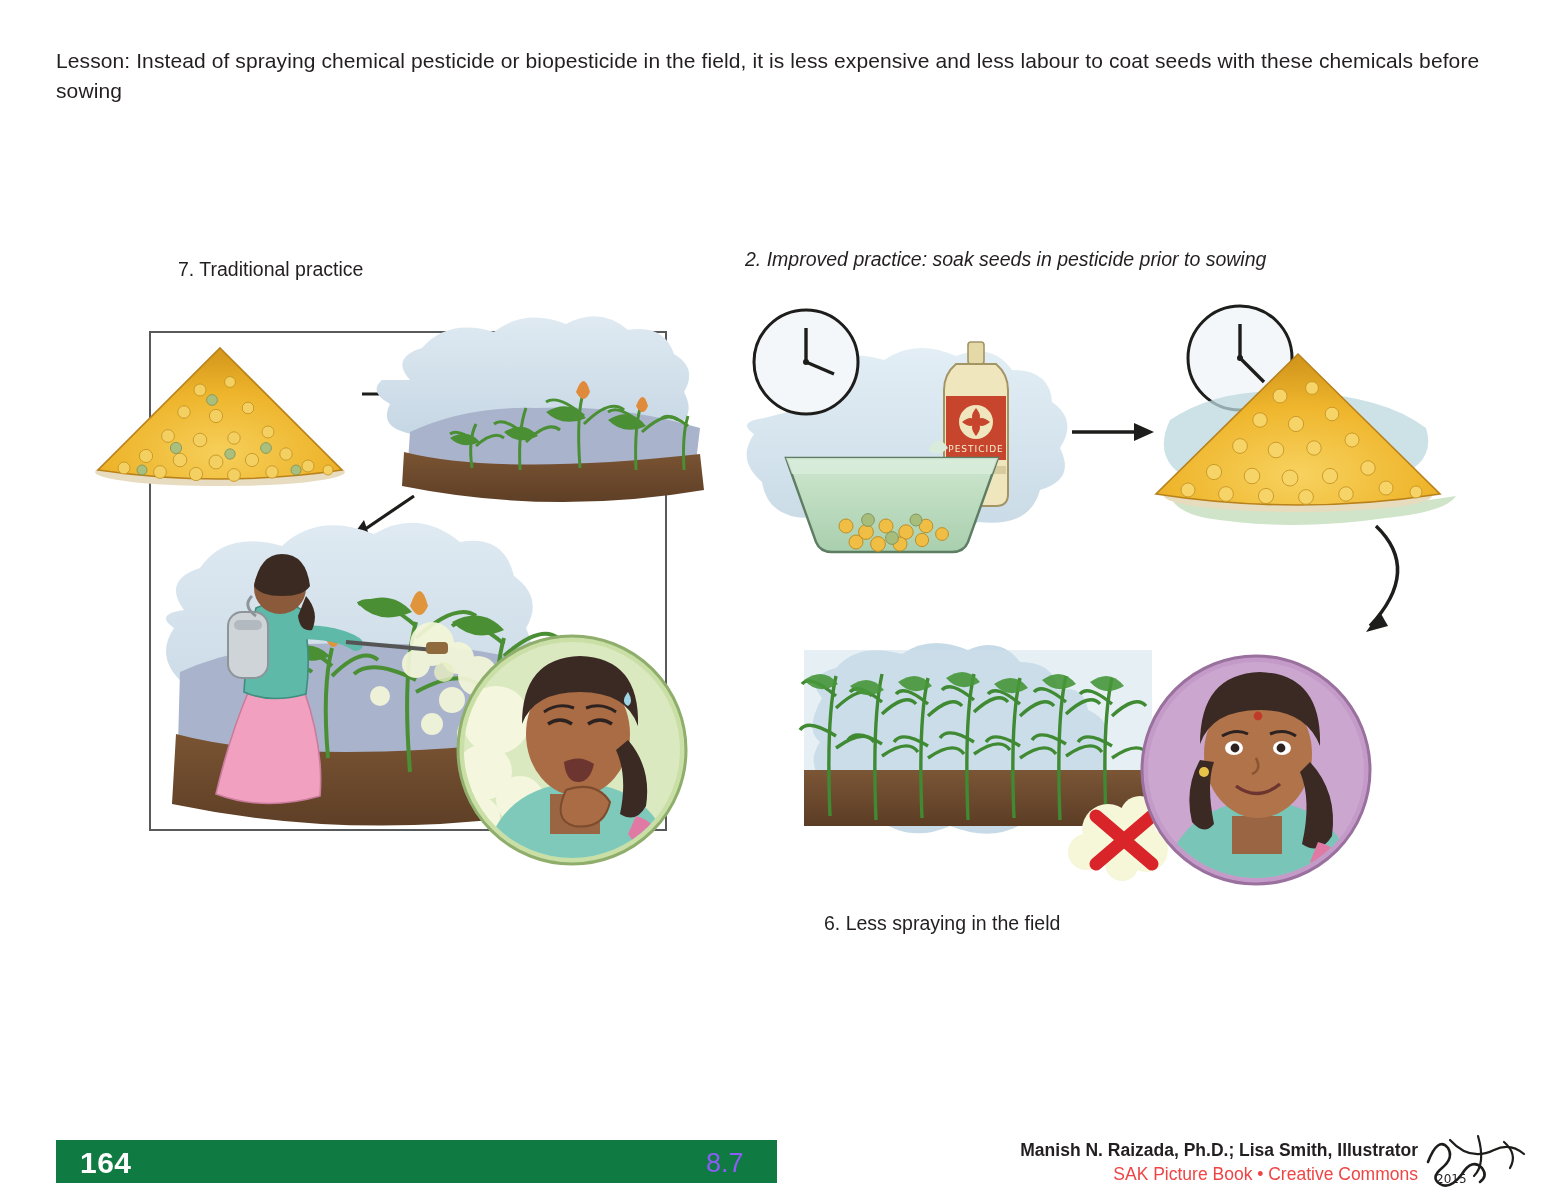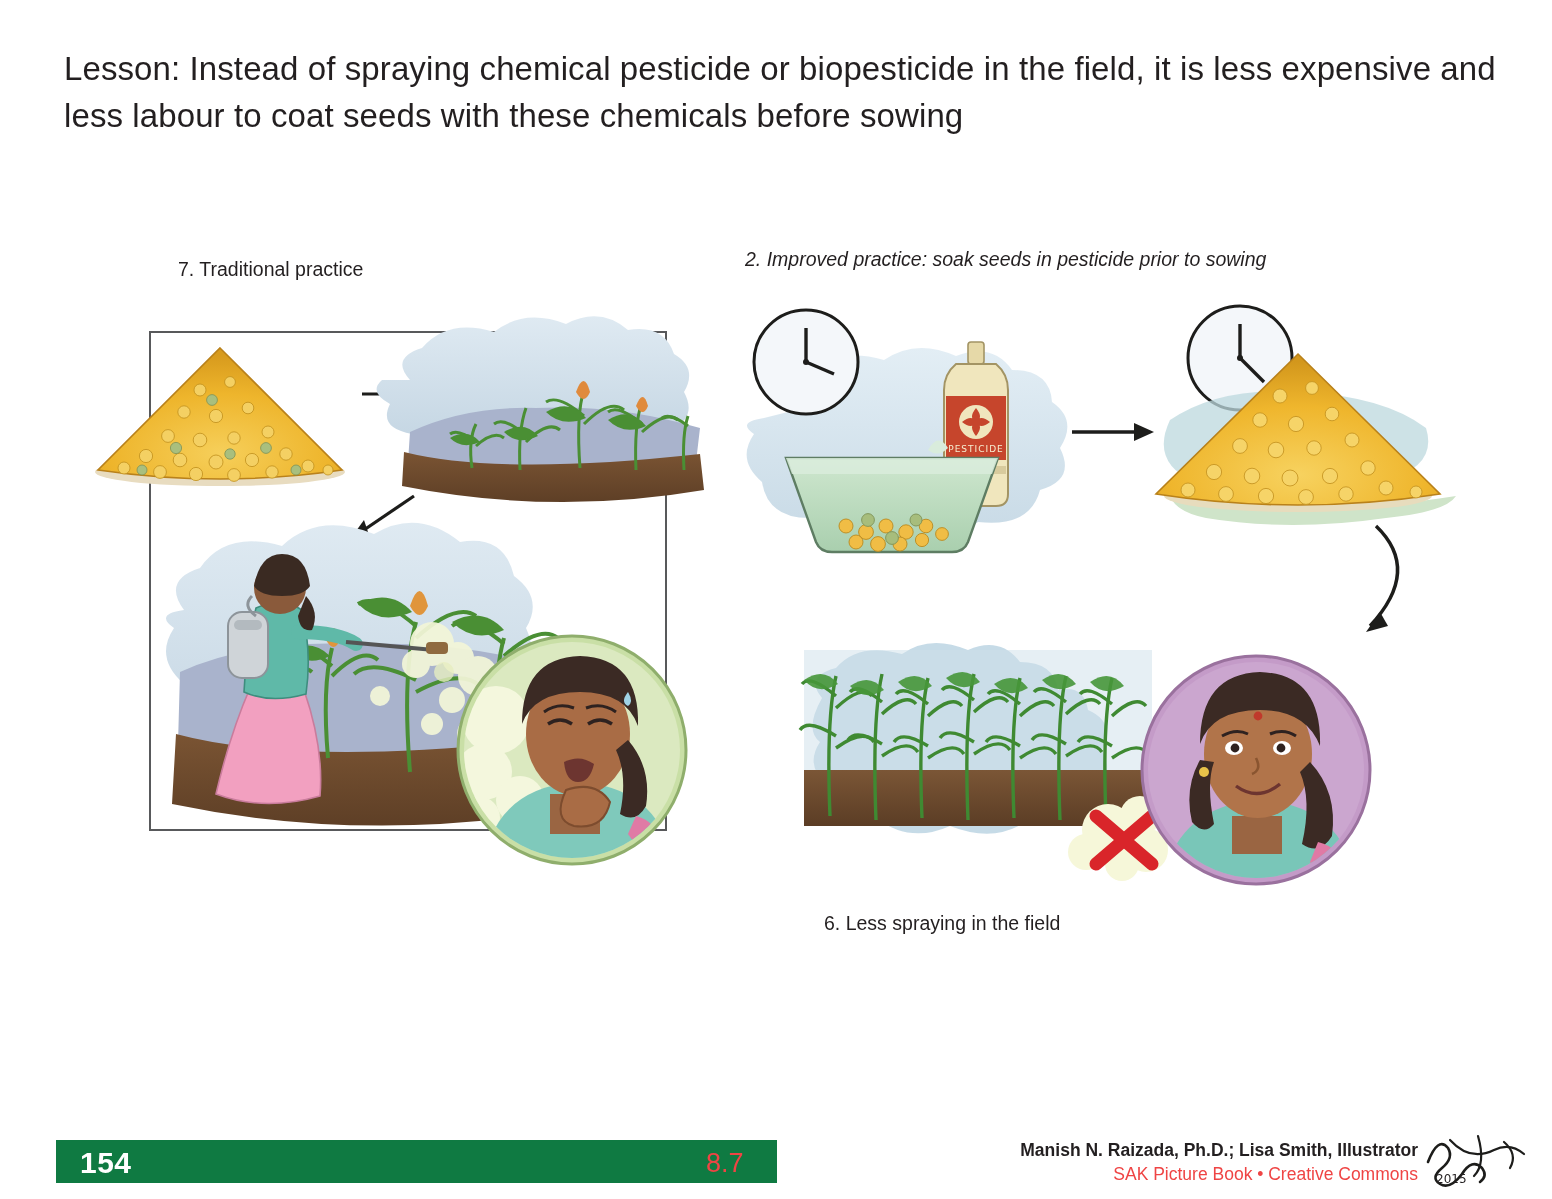--- a/index.html
+++ b/index.html
@@ -19,25 +19,24 @@
     position: absolute;
     inset: 0;
   }
 
   
   .lesson-title {
     position: absolute;
     left: 56px;
     top: 46px;
     width: 1460px;
-    font-size: 33px;
+    font-size: 21px;
     line-height: 1.42;
     letter-spacing: 0.1px;
     color: #231f20;
-    margin-left: 8px;
   }
 
   
   .caption {
     position: absolute;
     font-size: 19.5px;
     color: #231f20;
     white-space: nowrap;
   }
   #caption-1 { left: 178px; top: 258px; }
@@ -75,21 +74,21 @@
     font-size: 30px;
     font-weight: bold;
     color: #ffffff;
     letter-spacing: 0.5px;
   }
   .footer-section-num {
     position: absolute;
     left: 706px;
     top: 1148px;
     font-size: 27px;
-    color: #ef4444;
+    color: #8b5cf6;
   }
   .credit-line-1 {
     position: absolute;
     right: 134px;
     top: 1140px;
     font-size: 17.5px;
     font-weight: bold;
     color: #231f20;
     white-space: nowrap;
     text-align: right;
@@ -555,21 +554,21 @@
           <path d="M466 138 q6 12 -4 16" stroke="#8a5530" stroke-width="2.6" fill="none"></path>
           <path d="M446 166 q22 16 44 -2" stroke="#6d3530" stroke-width="3.4" fill="none"></path>
 
           <circle cx="414" cy="152" r="5" fill="#e8c34a"></circle>
         </g>
       </g>
     </svg>
   </div>
 
   <div class="footer-bar"></div>
-  <div class="footer-page-num">154</div>
+  <div class="footer-page-num">164</div>
   <div class="footer-section-num">8.7</div>
   <div class="credit-line-1">Manish N. Raizada, Ph.D.; Lisa Smith, Illustrator</div>
   <div class="credit-line-2">SAK Picture Book • Creative Commons</div>
 
   <div class="signature">
     <svg width="112" height="62" viewBox="0 0 112 62">
       <path d="M8 34 q10 -26 20 -14 q6 10 -6 20 q-12 10 -2 16 q10 6 22 -10 q10 -16 20 -6 q6 8 -2 14" stroke="#1d1d1b" stroke-width="2.6" fill="none" stroke-linecap="round"></path>
       <path d="M30 12 q20 22 44 10 q16 -8 30 4" stroke="#1d1d1b" stroke-width="2.2" fill="none" stroke-linecap="round"></path>
       <path d="M58 8 q8 28 -4 40" stroke="#1d1d1b" stroke-width="2.2" fill="none" stroke-linecap="round"></path>
       <path d="M84 14 q14 12 6 26" stroke="#1d1d1b" stroke-width="2.2" fill="none" stroke-linecap="round"></path>

